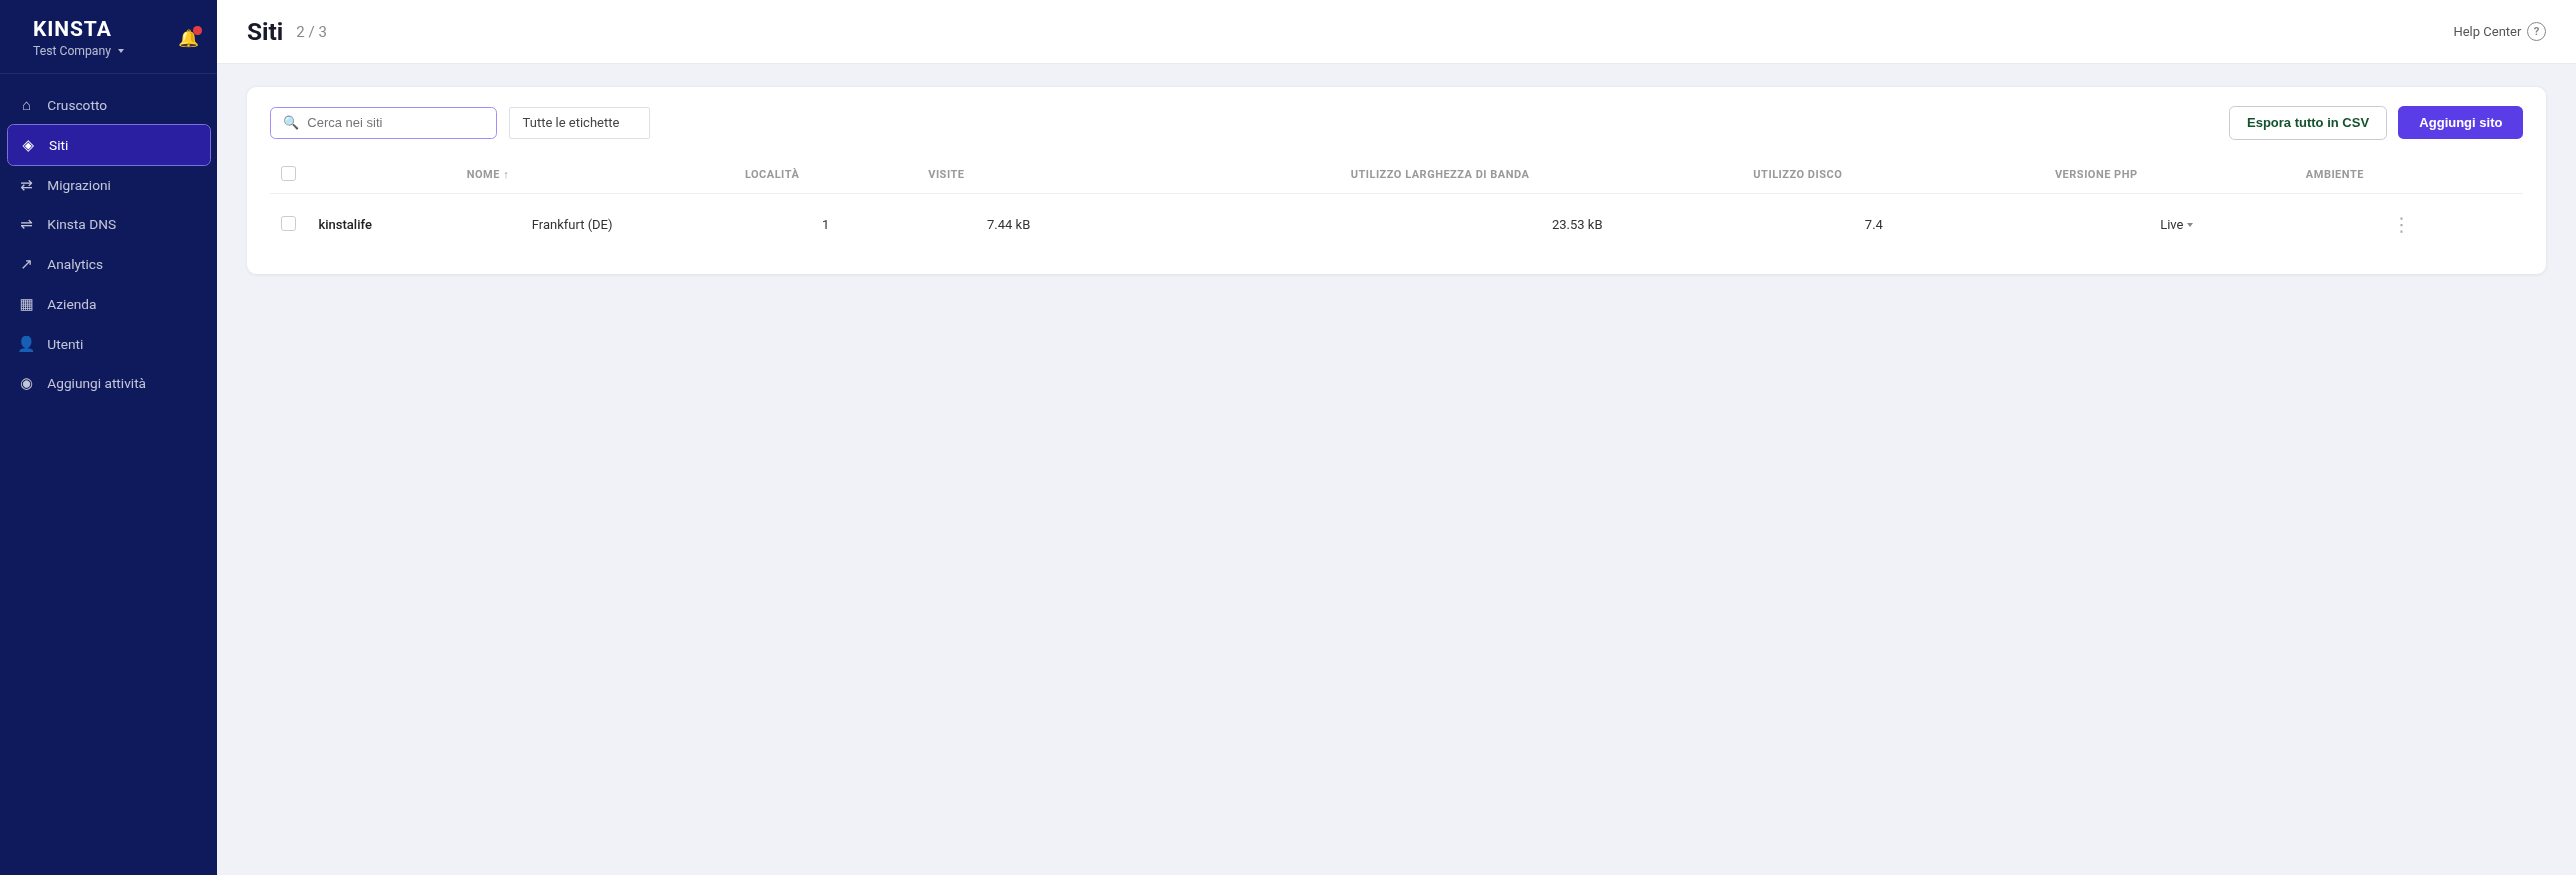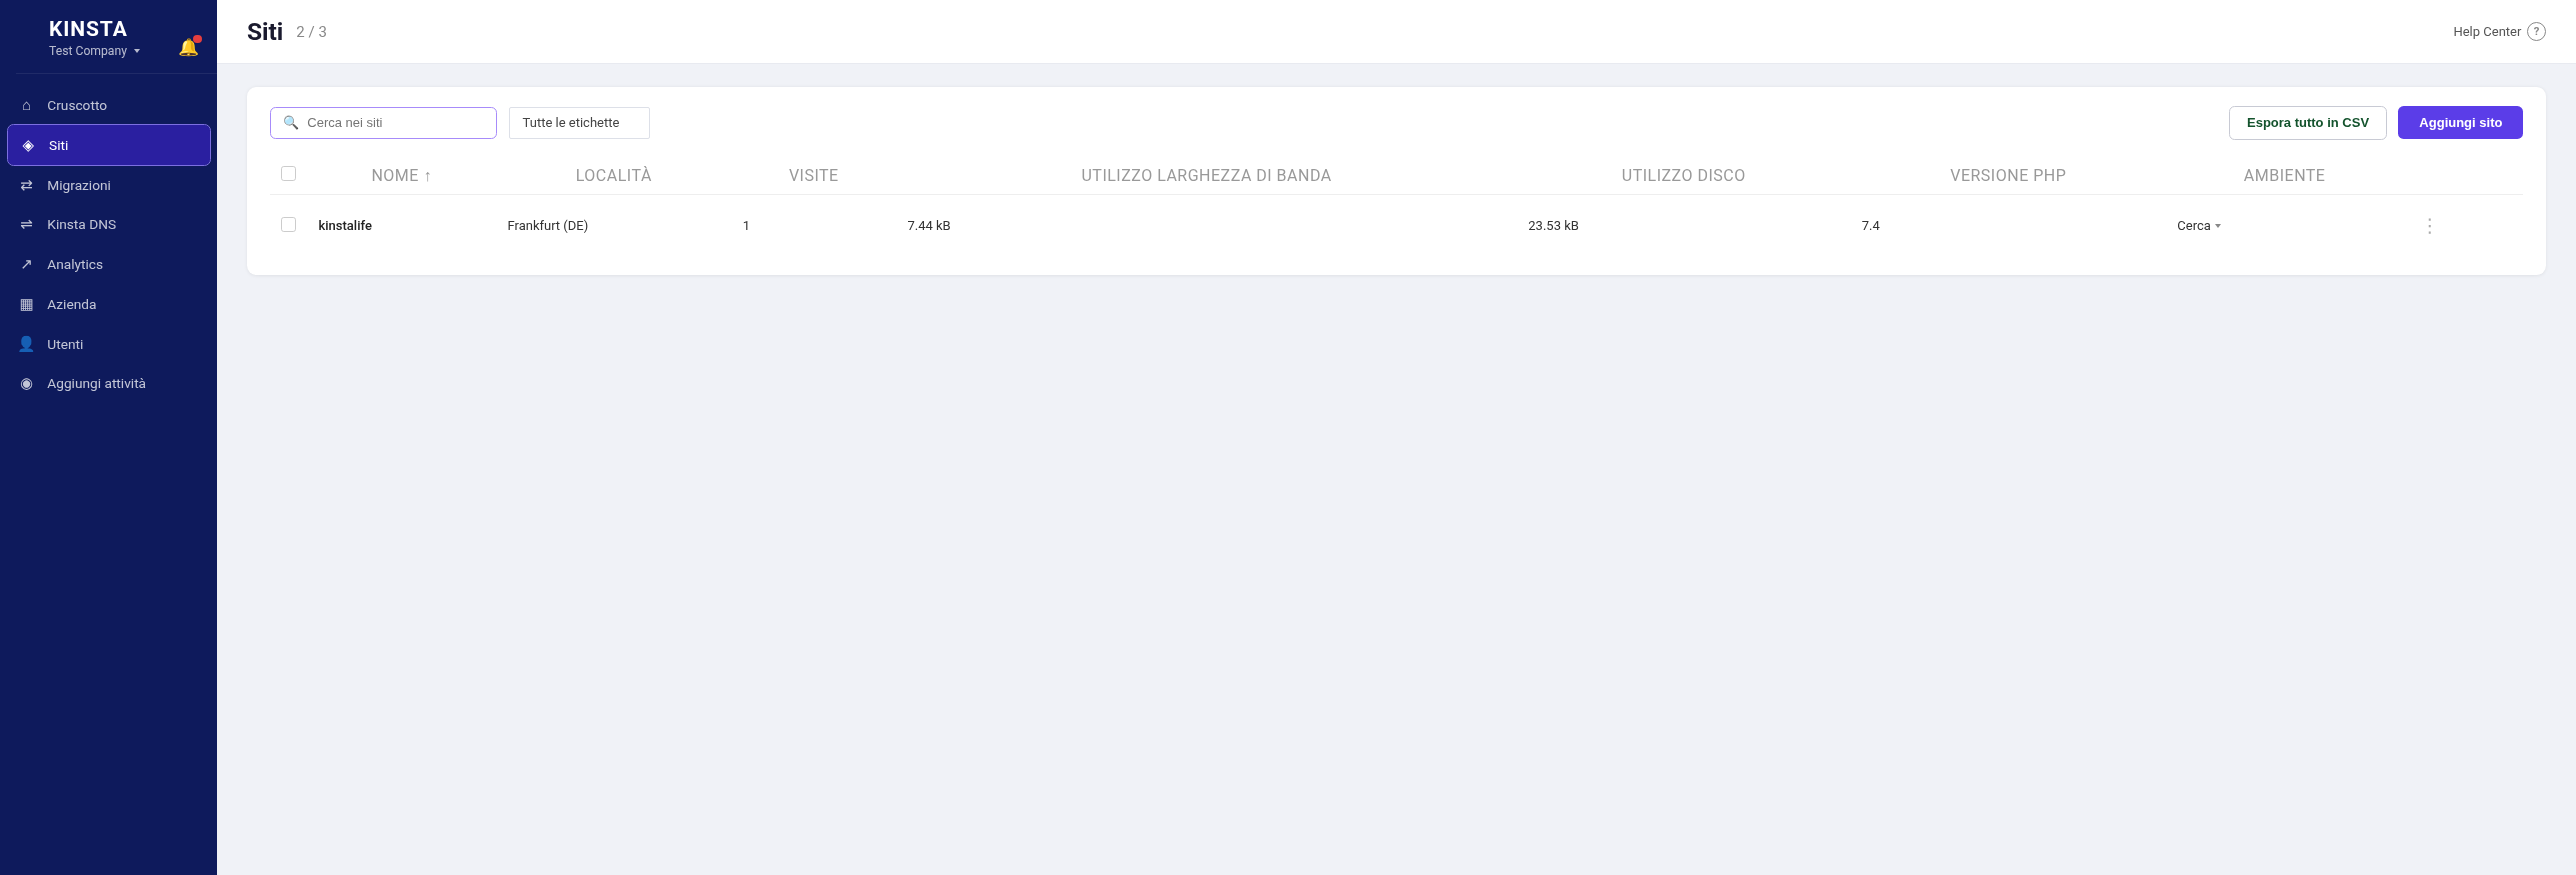--- a/index.html
+++ b/index.html
@@ -10,24 +10,23 @@
       width: 217px;
       min-width: 217px;
       background: #0e1a5c;
       display: flex;
       flex-direction: column;
       height: 100vh;
     }
     .sidebar-header {
       padding: 19px 17px 15px 33px;
       display: flex;
-      align-items: flex-end;
+      align-items: center;
       justify-content: space-between;
       border-bottom: 0.9px solid rgba(255,255,255,0.08);
-      margin-left: 16px;
     }
     .kinsta-logo {
       display: flex;
       flex-direction: column;
     }
     .kinsta-logo-text {
       color: white;
       font-size: 21px;
       font-weight: 700;
       letter-spacing: 0.9px;
@@ -240,23 +239,23 @@
       font-weight: 700;
       cursor: pointer;
     }
 
     
     .sites-table {
       width: 100%;
       border-collapse: collapse;
     }
     .sites-table th {
-      text-align: center;
-      font-size: 16px;
-      font-weight: 400;
+      text-align: right;
+      font-size: 11px;
+      font-weight: 700;
       color: #999;
       text-transform: uppercase;
       letter-spacing: 0.5px;
       padding: 9.4px 11.3px;
       border-bottom: 0.9px solid #eee;
     }
     .sites-table td {
       padding: 17px 11.3px;
       font-size: 13px;
       color: #333;
@@ -438,21 +437,21 @@
               <span>7.44 kB</span>
             </td>
             <td>
               <span>23.53 kB</span>
             </td>
             <td>
               <span>7.4</span>
             </td>
             <td>
               <span class="env-badge">
-                <span>Cerca</span>
+                <span>Live</span>
                 <span class="env-chevron"></span>
               </span>
             </td>
             <td>
               <button class="more-btn">⋮</button>
             </td>
           </tr>
         </tbody>
       </table>
     </div>

